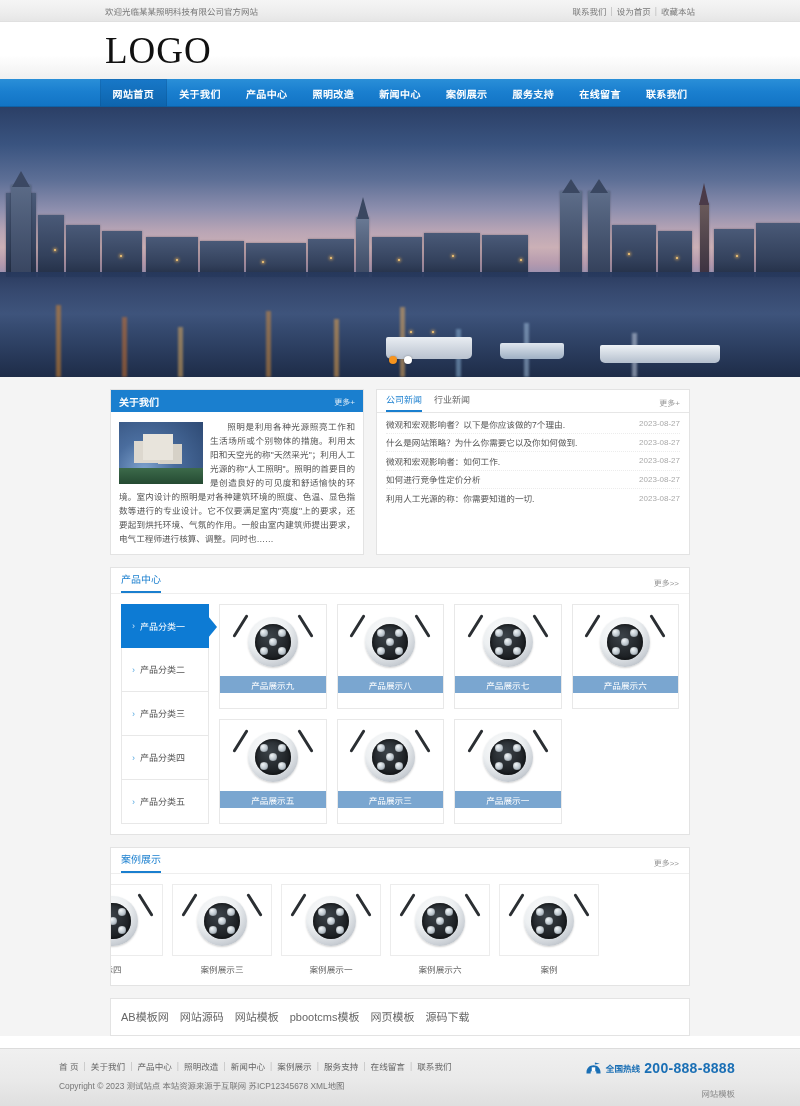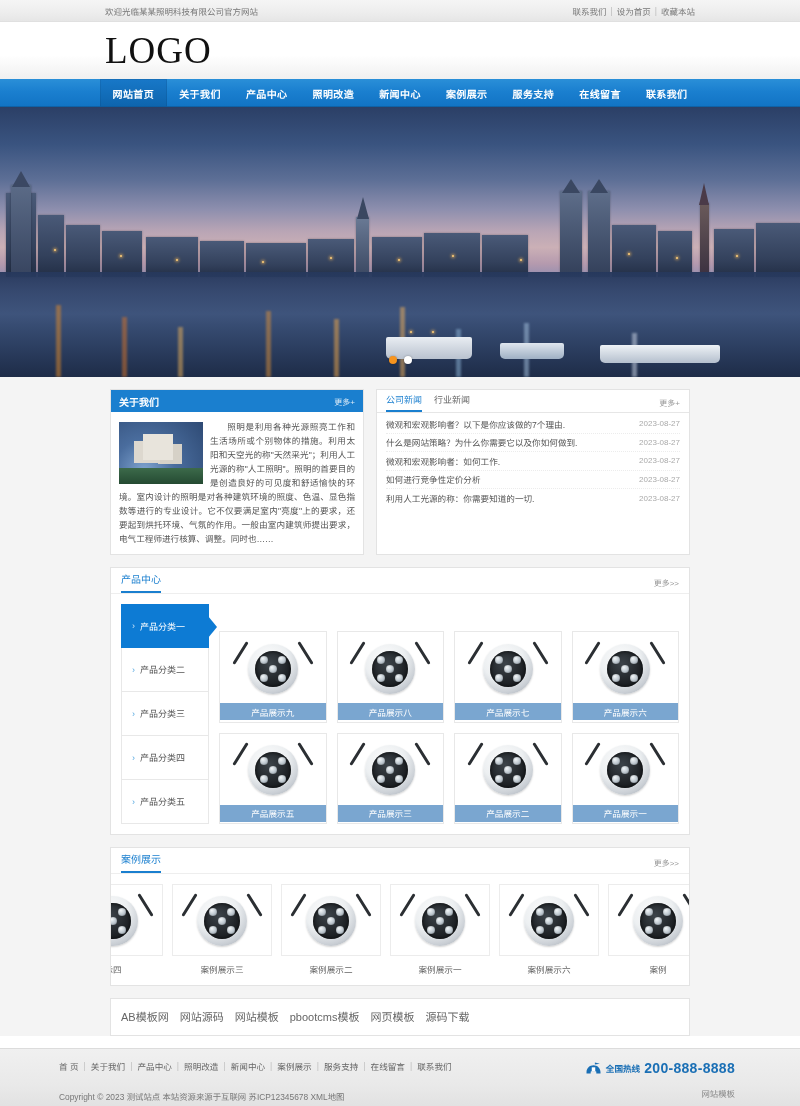--- a/index.html
+++ b/index.html
@@ -203,21 +203,21 @@
   .cats .cat.on {
     background:#0d7bd4; border-color:#0d7bd4; color:#fff;
   }
   .cats .cat.on .chev { color:#cfe6fa; }
   .cats .cat.on::after {
     content:""; position:absolute; right:-9px; top:11px;
     border-top:11px solid transparent; border-bottom:11px solid transparent;
     border-left:9px solid #0d7bd4;
   }
 
-  .grid { flex:1; display:grid; grid-template-columns:repeat(4,1fr); gap:10px;margin-top:27px; }
+  .grid { flex:1; display:grid; grid-template-columns:repeat(4,1fr); gap:10px; }
   .pcard { border:1px solid #e8e8e8; background:#fff; }
   .pcard .img {
     height:71px; background:#fff; position:relative; overflow:hidden;
   }
   .pcard .cap {
     height:17px; background:#7aa6d0; color:#fff; font-size:8.6px;
     display:flex; align-items:center; justify-content:center;
   }
 
   
@@ -262,21 +262,21 @@
   .links-bd a { font-size:11px; color:#666; text-decoration:none; }
 
   
   .footer {
     background:linear-gradient(to bottom,#f0f0f0 0%,#e9e9e9 50%,#dcdcdc 100%);
     border-top:1px solid #dcdcdc;
     padding:11px 0 14px;
   }
   .footer .inner { width:690px; margin:0 auto; display:flex; justify-content:space-between; }
   .fleft { padding-left:4px; }
-  .fnav { display:flex; align-items:center; gap:5px; font-size:8.6px; margin-bottom:18px; }
+  .fnav { display:flex; align-items:center; gap:5px; font-size:8.6px; margin-bottom:7px; }
   .fnav a { color:#666; text-decoration:none; }
   .fnav .sep { color:#c0c0c0; }
   .fline { font-size:8.4px; color:#777; margin-bottom:6px; }
   .fright { text-align:right; padding-right:10px; }
   .hotline { display:flex; align-items:center; gap:4px; justify-content:flex-end; }
   .hotline .tel-ico {
     width:17px; height:14px; position:relative; display:inline-block;
   }
   .hotline .tel-ico svg { display:block; }
   .hotline .lbl { font-size:8.6px; color:#1a6fb5; font-weight:bold; }
@@ -581,55 +581,37 @@
                   <div class="led" style="left:14px;top:14px;"></div>
                   <div class="led" style="left:5px;bottom:5px;"></div>
                   <div class="led" style="right:5px;bottom:5px;"></div>
                 </div>
                   </div>
               </div>
             </div>
             <div class="cap">产品展示三</div>
           </div>
 
+
           <div class="pcard">
             <div class="img">
               <div class="lamp">
                 <div class="clip l"></div>
                   <div class="clip r"></div>
                 <div class="ring">
                     <div class="inner1">
                   <div class="led" style="left:5px;top:5px;"></div>
                   <div class="led" style="right:5px;top:5px;"></div>
                   <div class="led" style="left:14px;top:14px;"></div>
                   <div class="led" style="left:5px;bottom:5px;"></div>
                   <div class="led" style="right:5px;bottom:5px;"></div>
                 </div>
                   </div>
               </div>
             </div>
-            <div class="cap">产品展示二</div>
-          </div>
-
-          <div class="pcard">
-            <div class="img">
-              <div class="lamp">
-                <div class="clip l"></div>
-                  <div class="clip r"></div>
-                <div class="ring">
-                    <div class="inner1">
-                  <div class="led" style="left:5px;top:5px;"></div>
-                  <div class="led" style="right:5px;top:5px;"></div>
-                  <div class="led" style="left:14px;top:14px;"></div>
-                  <div class="led" style="left:5px;bottom:5px;"></div>
-                  <div class="led" style="right:5px;bottom:5px;"></div>
-                </div>
-                  </div>
-              </div>
-            </div>
             <div class="cap">产品展示一</div>
           </div>
         </div>
       </div>
     </div>
 
     <div class="sec">
       <div class="shd">
         <span class="t">案例展示</span>
         <a href="#" class="more" style="text-decoration:none;color:#999;">更多&gt;&gt;</a>
@@ -665,38 +647,20 @@
                 <div class="led" style="left:14px;top:14px;"></div>
                 <div class="led" style="left:5px;bottom:5px;"></div>
                 <div class="led" style="right:5px;bottom:5px;"></div>
               </div>
                 </div>
             </div>
           </div>
           <div class="cap">案例展示三</div>
         </div>
 
-        <div class="ccard">
-          <div class="img">
-            <div class="lamp">
-              <div class="clip l"></div>
-                <div class="clip r"></div>
-              <div class="ring">
-                  <div class="inner1">
-                <div class="led" style="left:5px;top:5px;"></div>
-                <div class="led" style="right:5px;top:5px;"></div>
-                <div class="led" style="left:14px;top:14px;"></div>
-                <div class="led" style="left:5px;bottom:5px;"></div>
-                <div class="led" style="right:5px;bottom:5px;"></div>
-              </div>
-                </div>
-            </div>
-          </div>
-          <div class="cap">案例展示二</div>
-        </div>
 
         <div class="ccard">
           <div class="img">
             <div class="lamp">
               <div class="clip l"></div>
                 <div class="clip r"></div>
               <div class="ring">
                   <div class="inner1">
                 <div class="led" style="left:5px;top:5px;"></div>
                 <div class="led" style="right:5px;top:5px;"></div>

